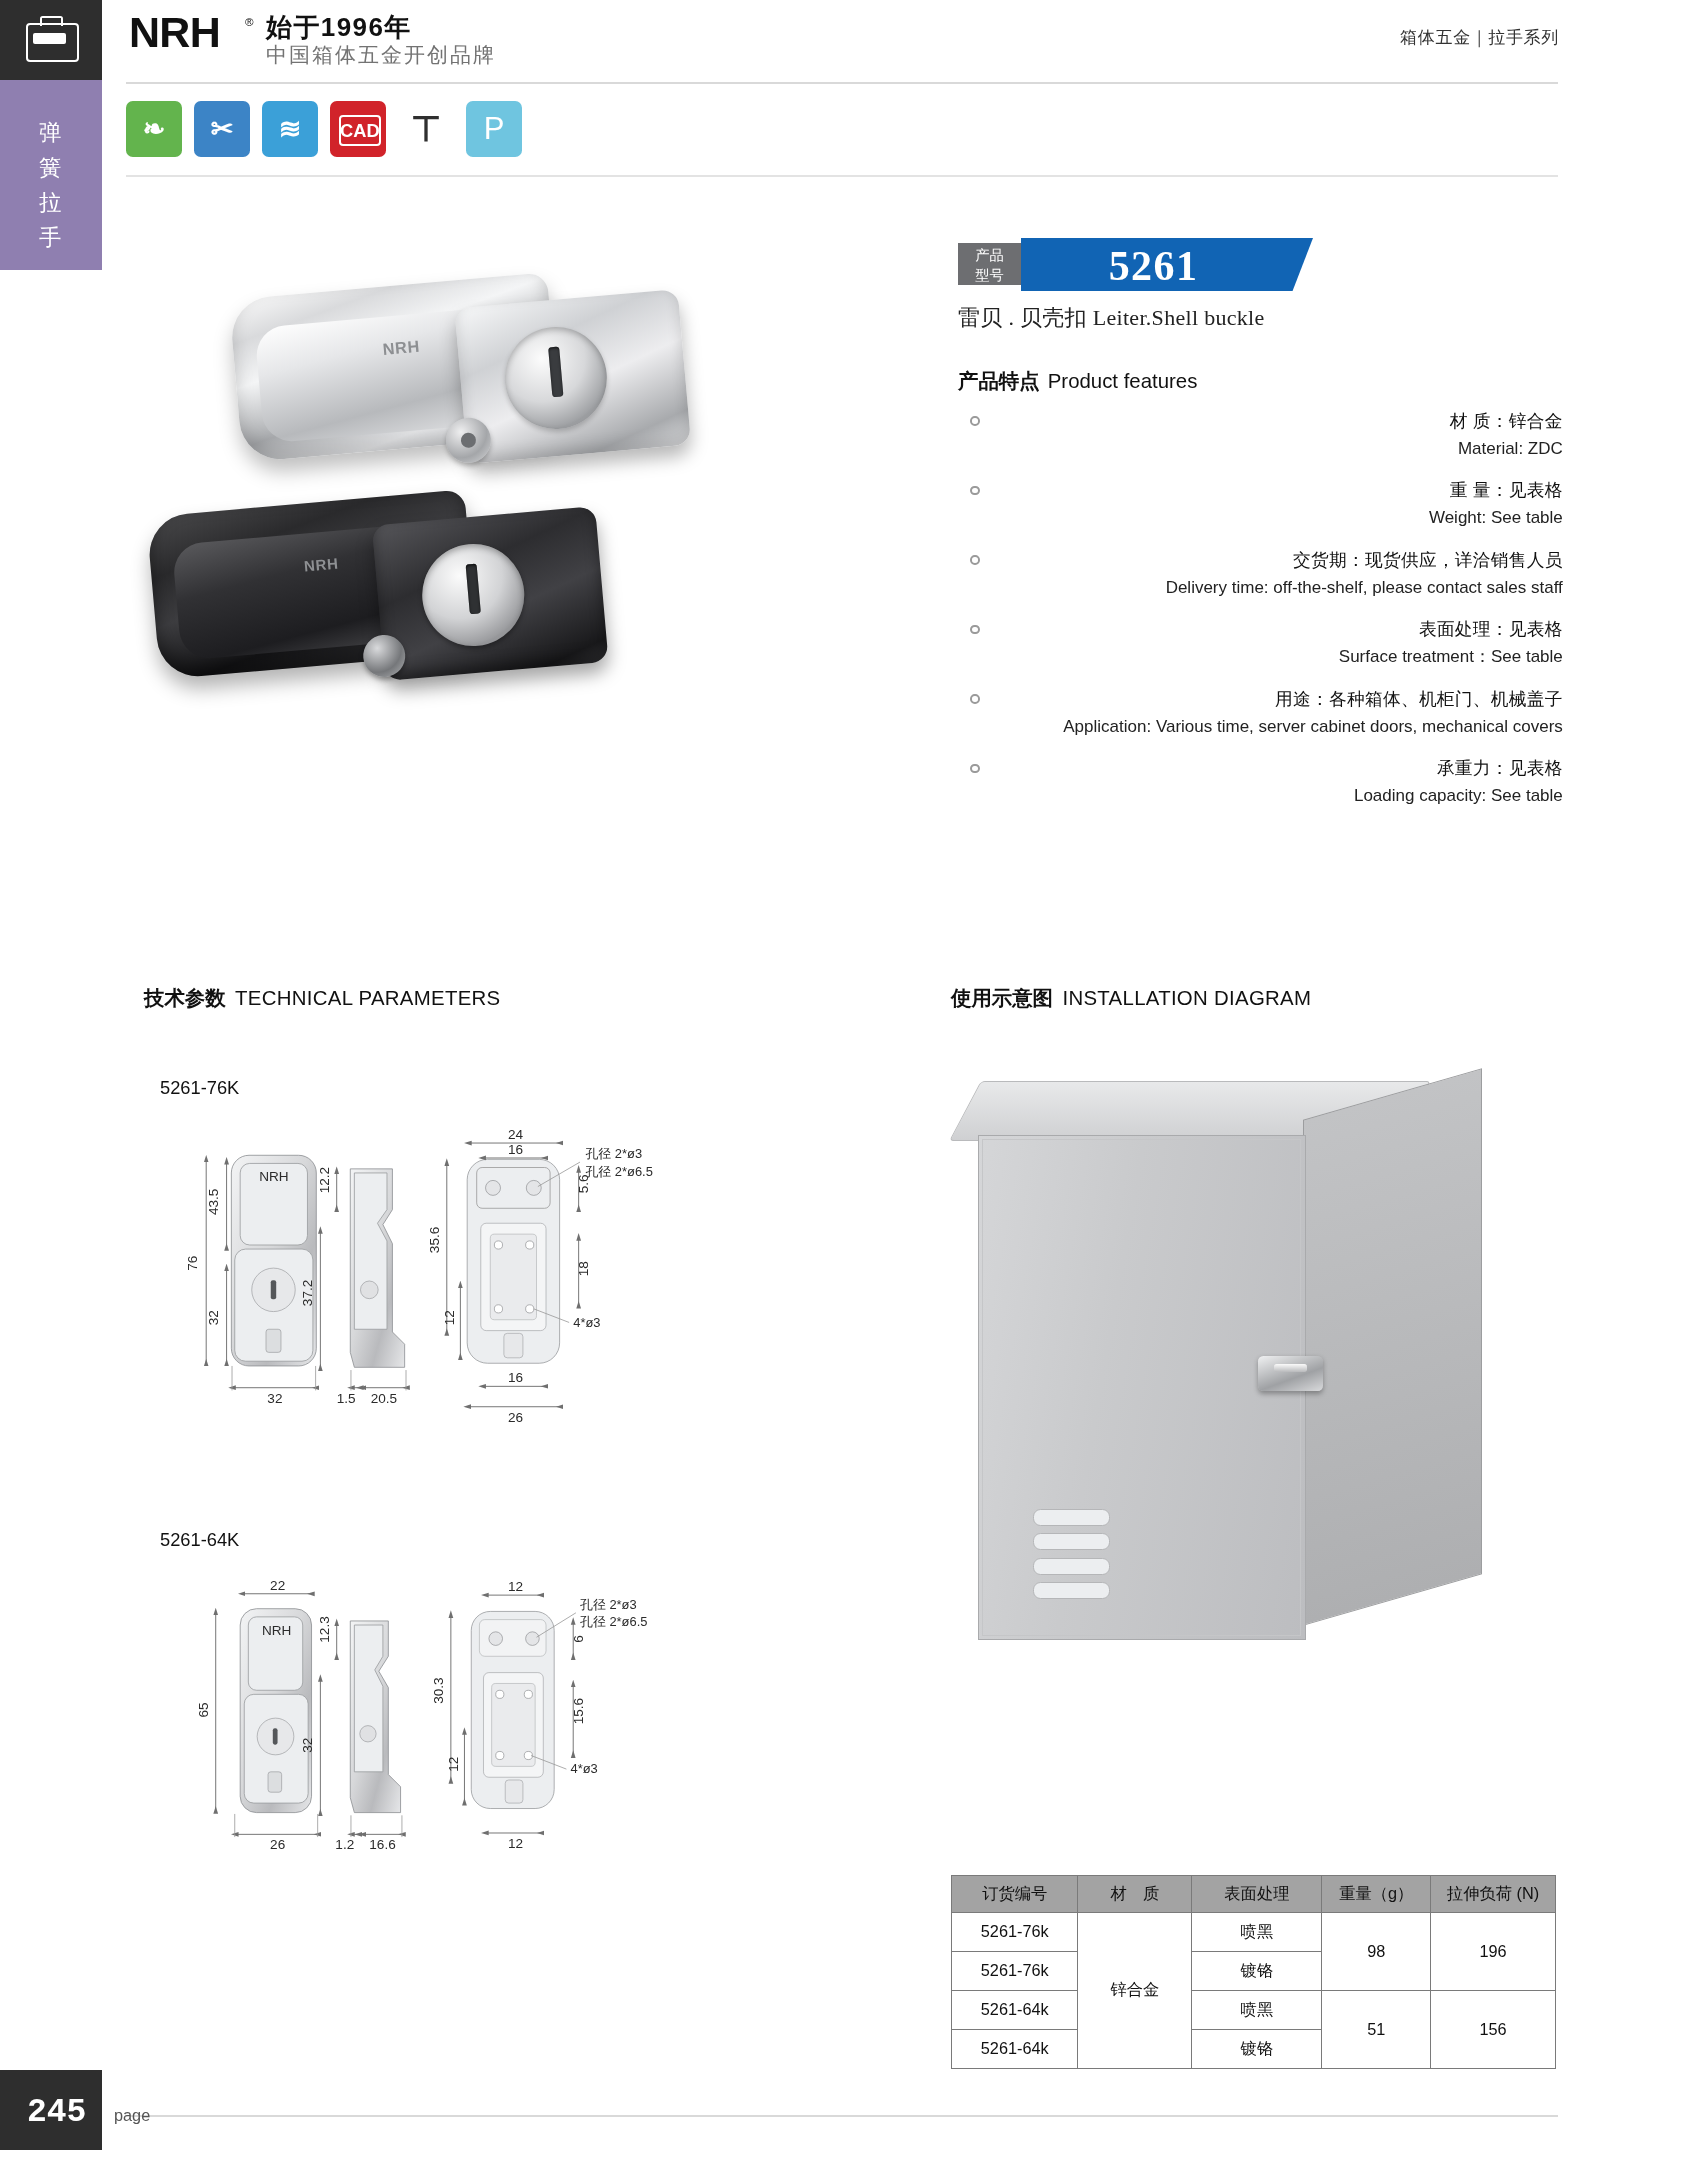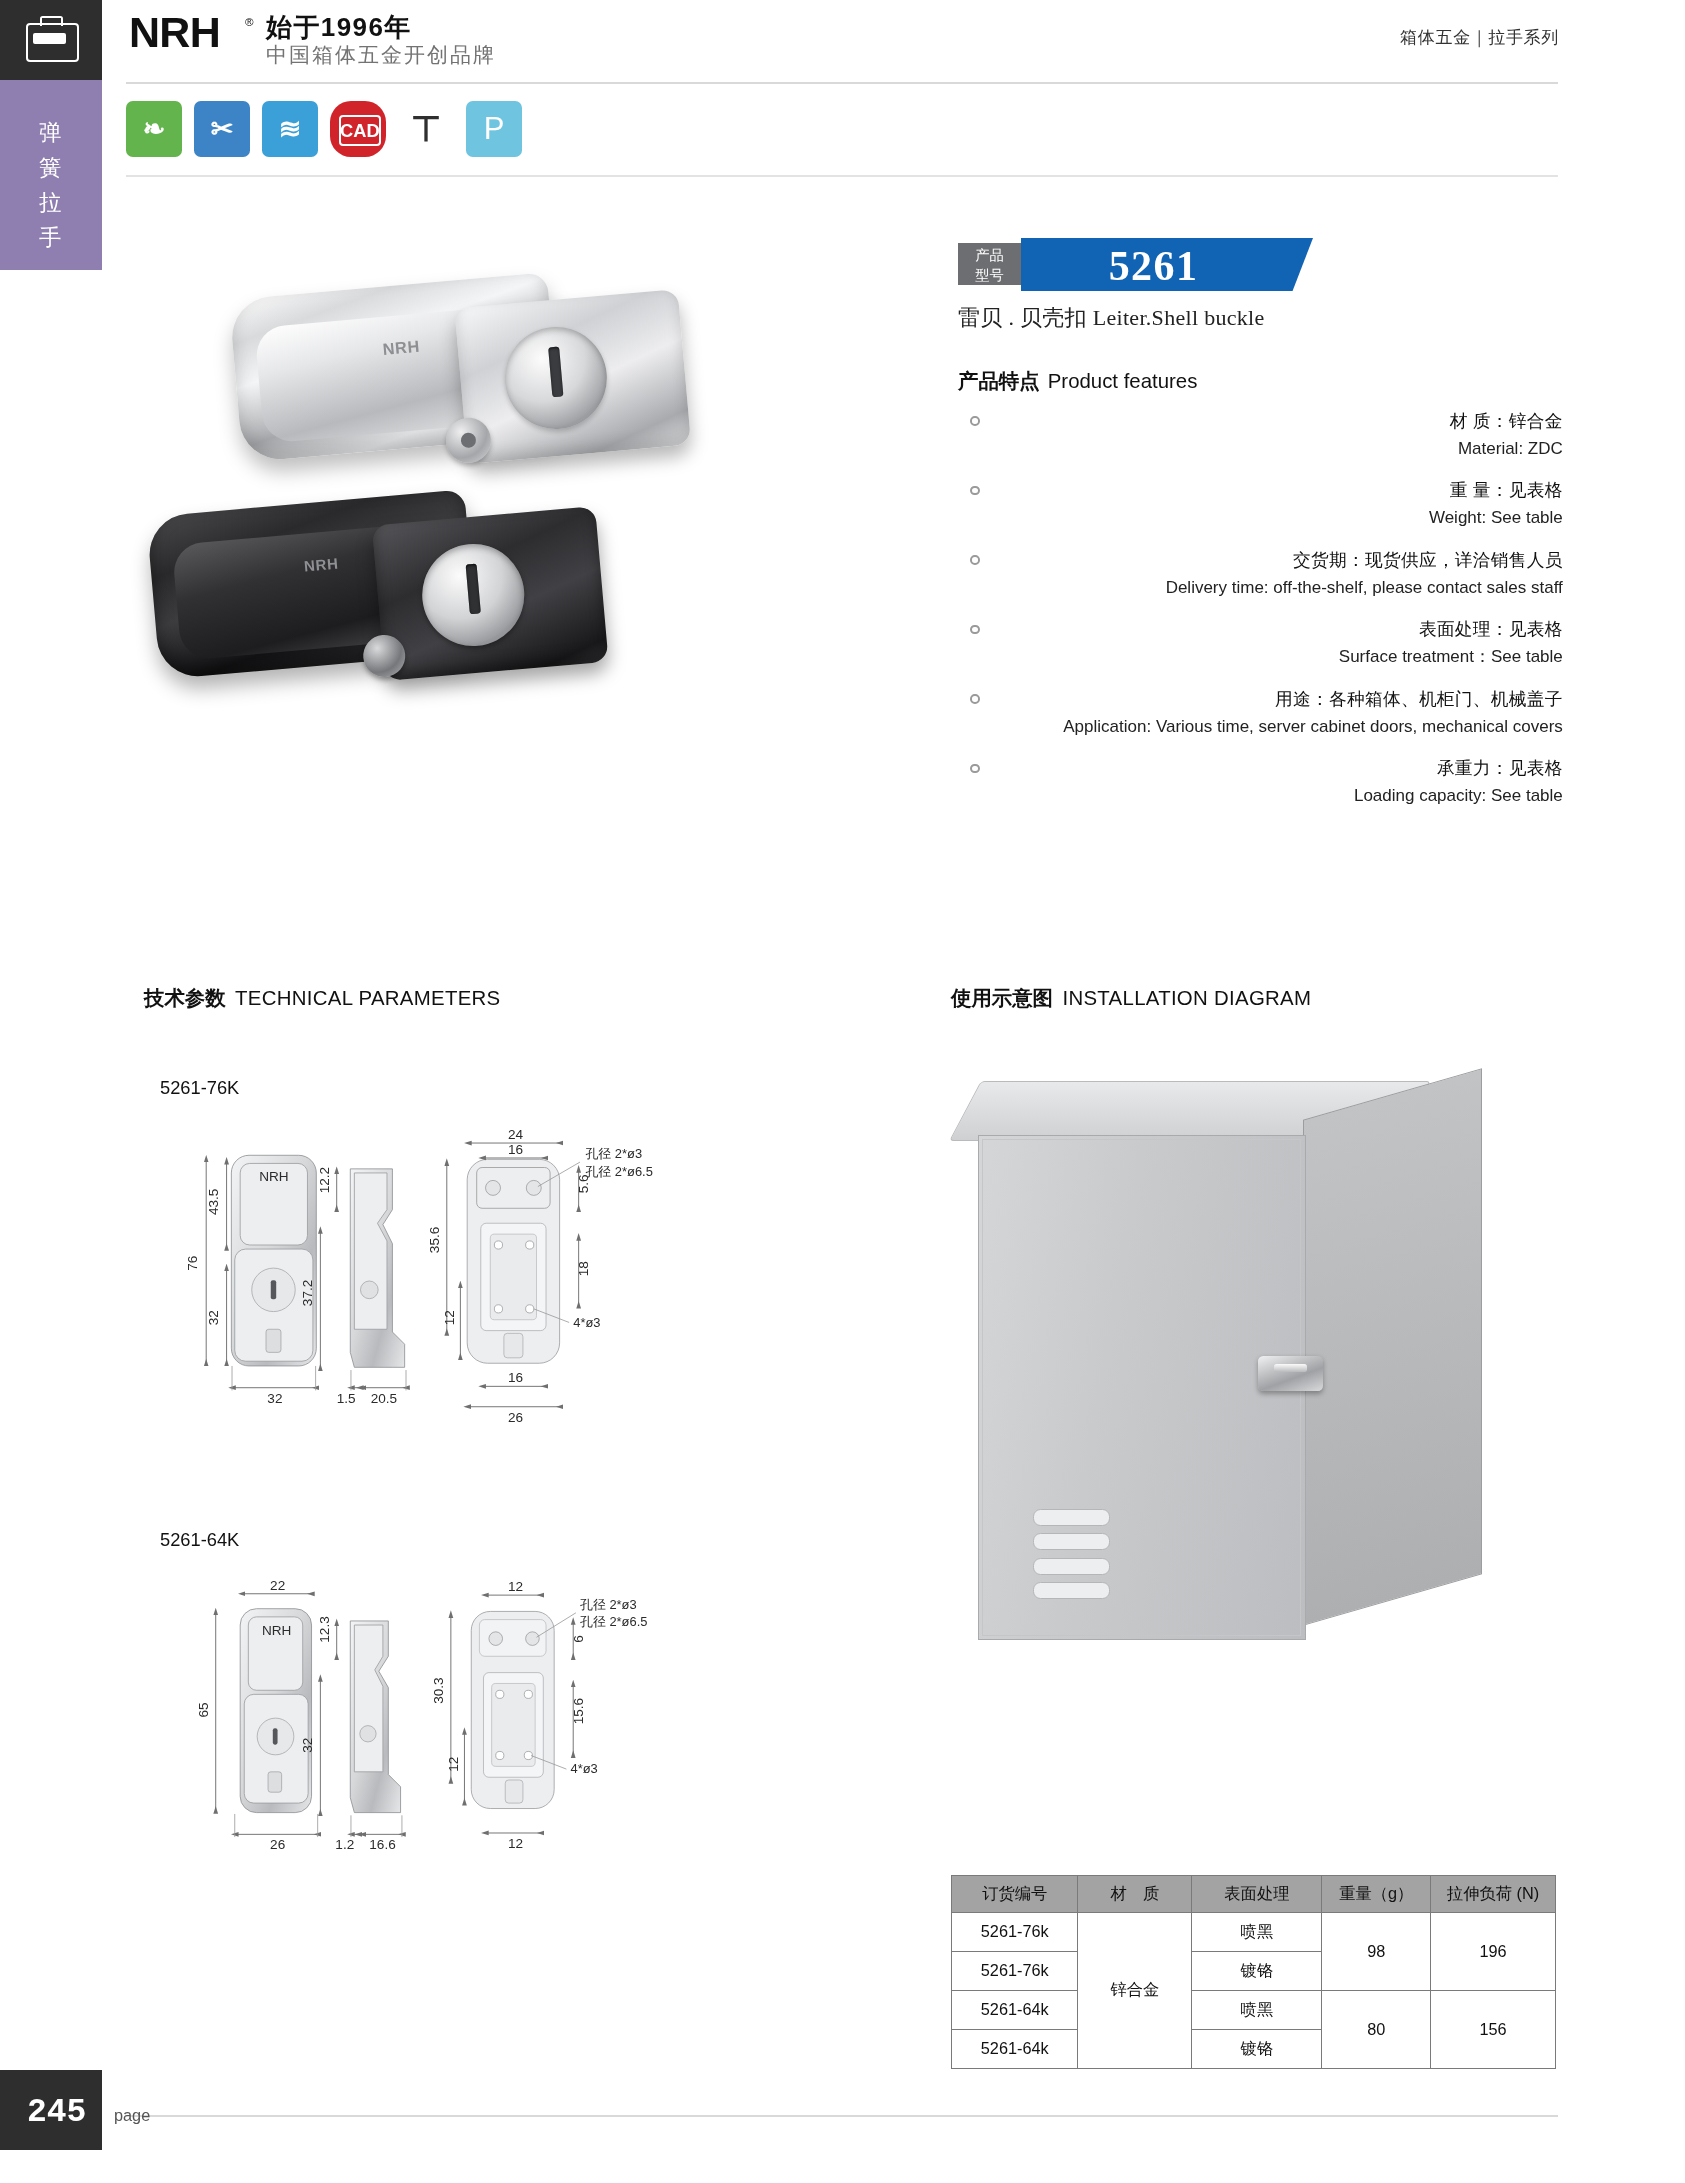--- a/index.html
+++ b/index.html
@@ -33,21 +33,21 @@
   .side-tab{position:absolute;left:0;top:80px;width:102px;height:190px;background:#8f7fb0;}
   .side-tab span{position:absolute;left:50%;transform:translateX(-50%);top:35px;width:31px;font-size:22.4px;line-height:35px;color:#fff;text-align:center;letter-spacing:1.4px;}
 
   
   .iconstrip{position:absolute;left:126px;top:101px;height:58px;}
   .ic{position:absolute;top:0;width:56px;height:56px;border-radius:6.8px;}
   .ic .glyph{position:absolute;inset:0;display:flex;align-items:center;justify-content:center;color:#fff;font-size:27px;font-weight:bold;}
   .ic1{left:0;background:#63b44d;}
   .ic2{left:68px;background:#3c84c6;}
   .ic3{left:136px;background:#3ba0d8;}
-  .ic4{left:204px;background:#d1232a;border-radius:21px;}
+  .ic4{left:204px;background:#d1232a;}
   .ic4 .glyph{font-size:18.3px;border:2px solid #fff;border-radius:4.1px;width:38px;height:27px;left:8.8px;top:14.3px;}
   .ic5{left:272px;background:#ffffff;}
   .ic5 .glyph{color:#2f2f2f;font-size:35px;}
   .ic6{left:340px;background:#6fc5e0;}
   .ic6 .glyph{font-size:31px;font-weight:normal;}
 
   
   .prodimg{position:absolute;left:156px;top:245px;width:741px;height:584px;}
   .latch{position:absolute;}
 
@@ -471,21 +471,21 @@
         <td rowspan="2">98</td>
         <td rowspan="2">196</td>
       </tr>
       <tr>
         <td>5261-76k</td>
         <td>镀铬</td>
       </tr>
       <tr>
         <td>5261-64k</td>
         <td>喷黑</td>
-        <td rowspan="2">80</td>
+        <td rowspan="2">51</td>
         <td rowspan="2">156</td>
       </tr>
       <tr>
         <td>5261-64k</td>
         <td>镀铬</td>
       </tr>
     </tbody>
   </table>
 
   <div class="footer-rule"></div>

